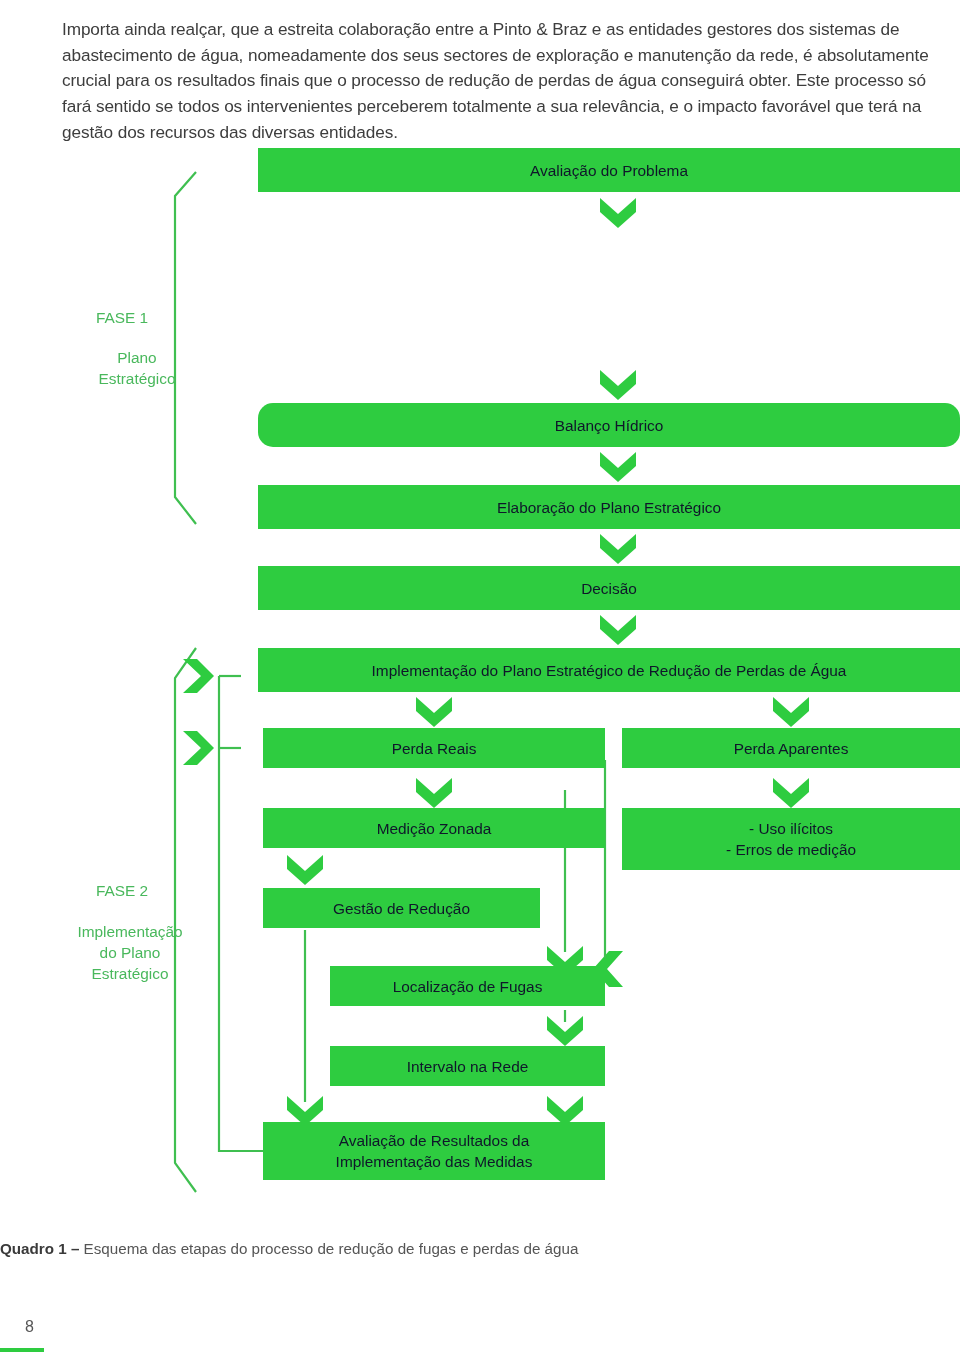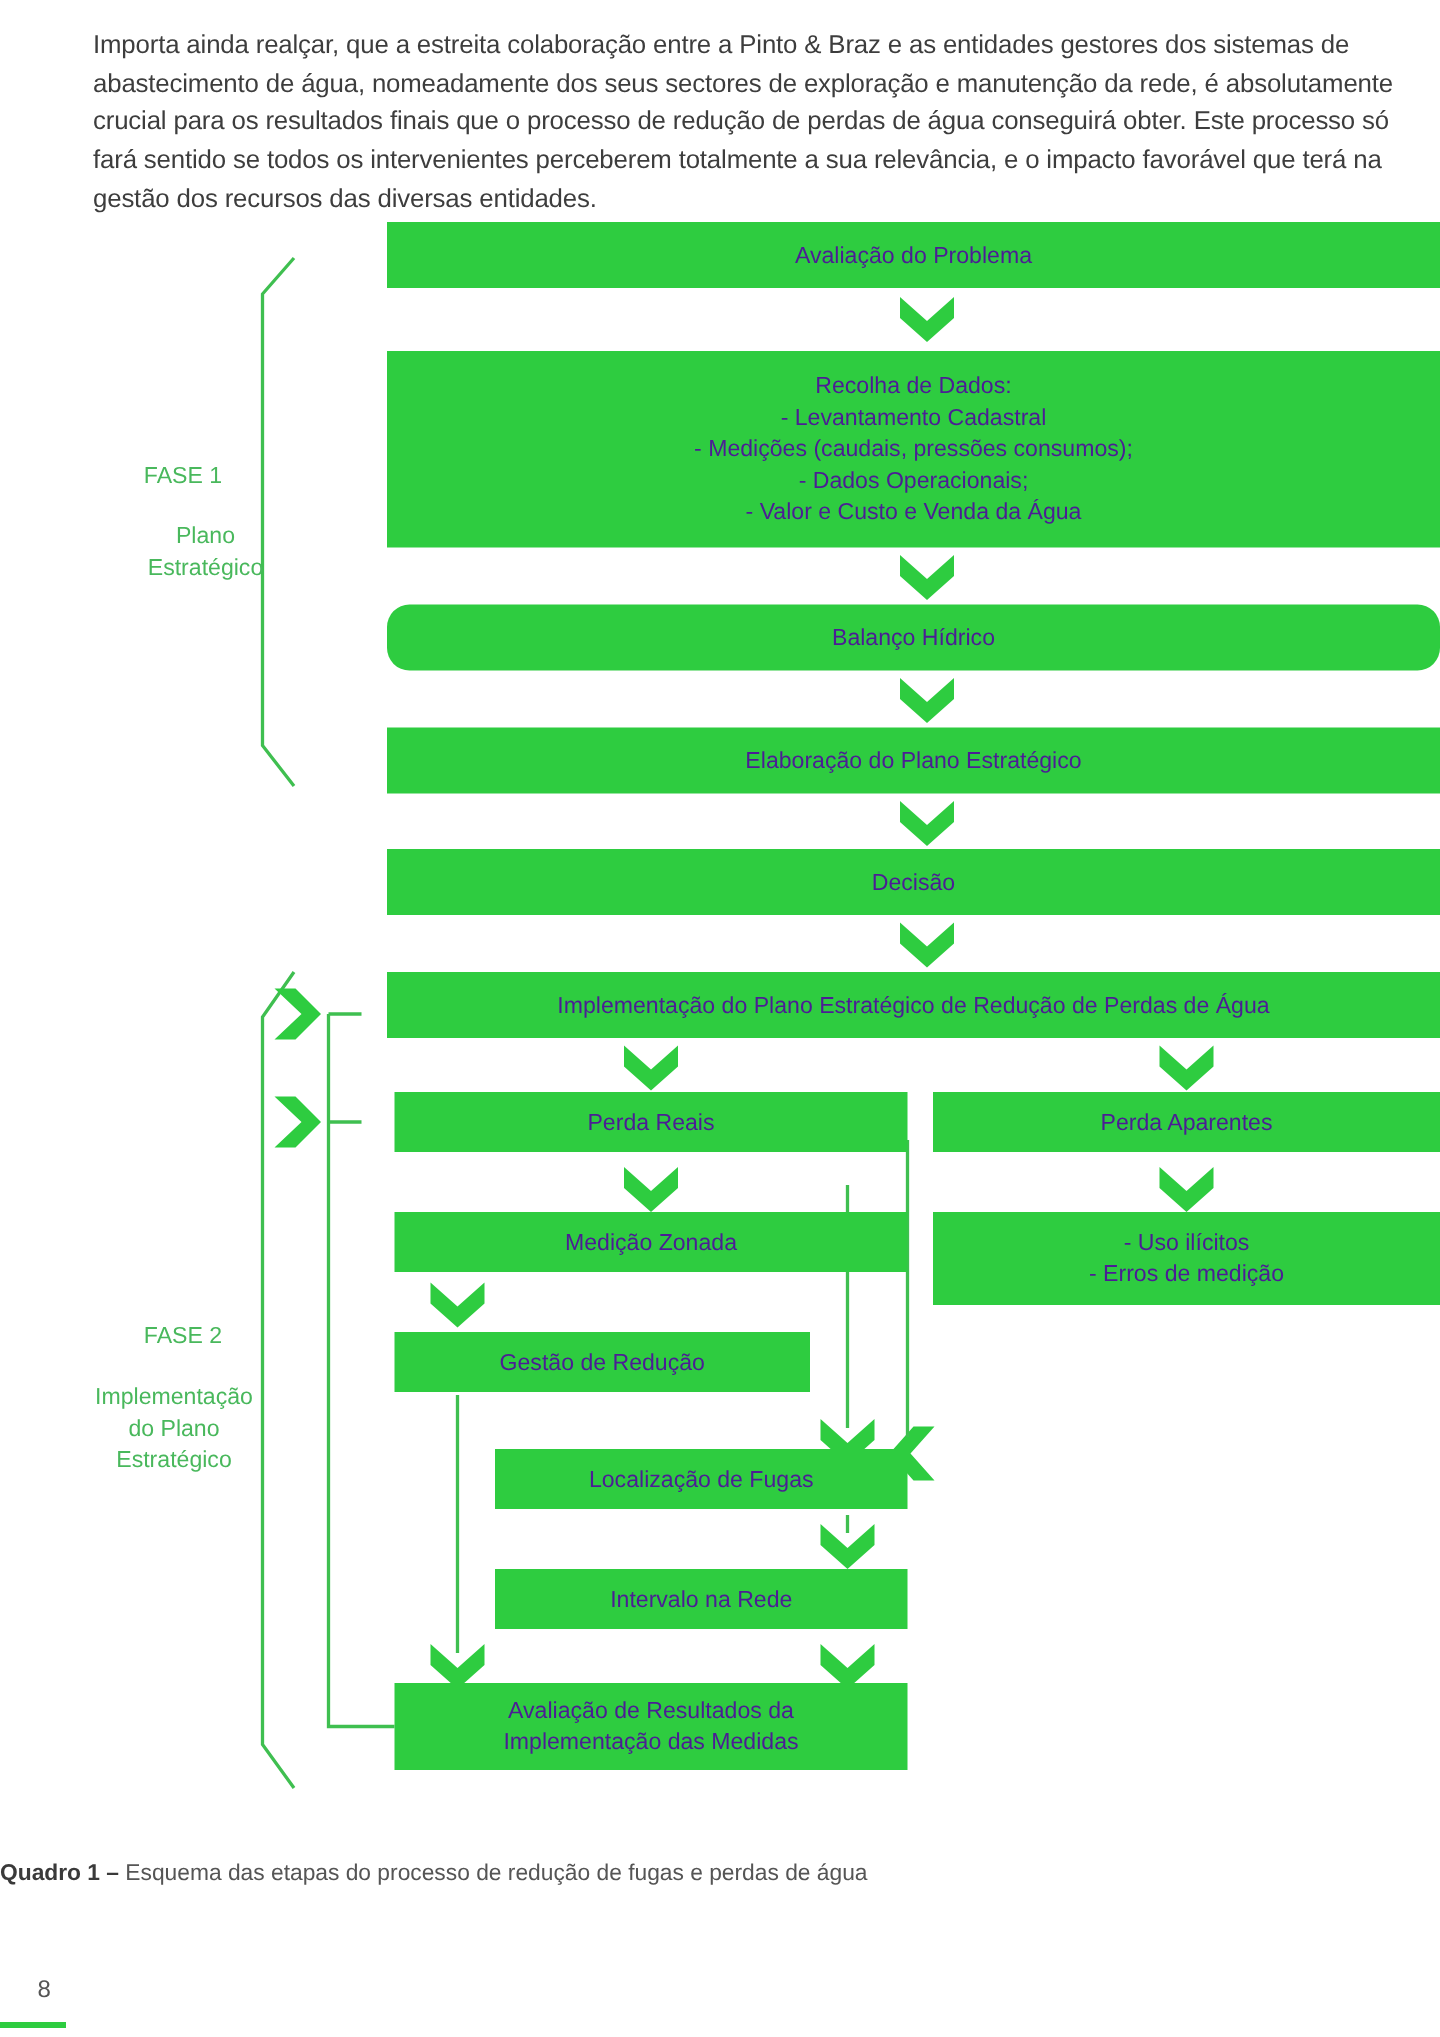--- a/index.html
+++ b/index.html
@@ -42,21 +42,21 @@
     left: 0;
     top: 0;
     width: 960px;
     height: 1358px;
     pointer-events: none;
   }
 
   .node {
     position: absolute;
     background: #2ECC40;
-    color: #4c1d95;
+    color: #0f172a;
     display: flex;
     align-items: center;
     justify-content: center;
     text-align: center;
     font-size: 15.4px;
     line-height: 21px;
     box-sizing: border-box;
     padding: 2px 6px;
     white-space: pre-line;
   }
@@ -168,31 +168,26 @@
 
       <path d="M 565 1010 L 565 1022"></path>
     </g>
   </svg>
 
   <div class="phase-label title" style="left:62px; top:307px; width:120px;">FASE 1</div>
   <div class="phase-label" style="left:67px; top:347px; width:140px;">Plano
 Estratégico</div>
 
   <div class="phase-label title" style="left:62px; top:880px; width:120px;">FASE 2</div>
-  <div class="phase-label" style="left:36px; top:921px; width:160px;">Implementação
+  <div class="phase-label" style="left:50px; top:921px; width:160px;">Implementação
 do Plano
 Estratégico</div>
 
   <div class="node" style="left:258px; top:148px; width:702px; height:44px;">Avaliação do Problema</div>
 
-  <div class="node" style="left:258px; top:234px; width:702px; height:131px;">Recolha de Dados:
-- Levantamento Cadastral
-- Medições (caudais, pressões consumos);
-- Dados Operacionais;
-- Valor e Custo e Venda da Água</div>
 
   <div class="node" style="left:258px; top:403px; width:702px; height:44px;border-radius:15px;">Balanço Hídrico</div>
 
   <div class="node" style="left:258px; top:485px; width:702px; height:44px;">Elaboração do Plano Estratégico</div>
 
   <div class="node" style="left:258px; top:648px; width:702px; height:44px;">Implementação do Plano Estratégico de Redução de Perdas de Água</div>
 
   <div class="node" style="left:258px; top:566px; width:702px; height:44px;">Decisão</div>
 
   <div class="node" style="left:263px; top:728px; width:342px; height:40px;">Perda Reais</div>

